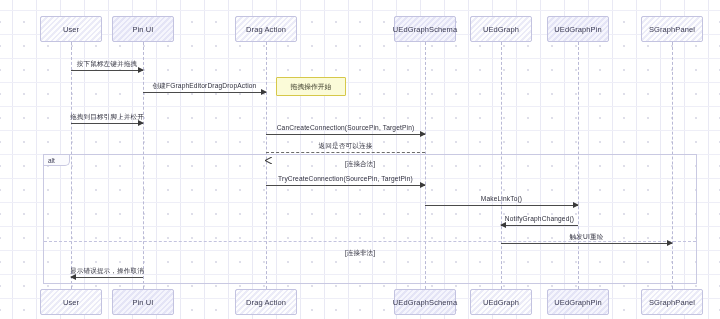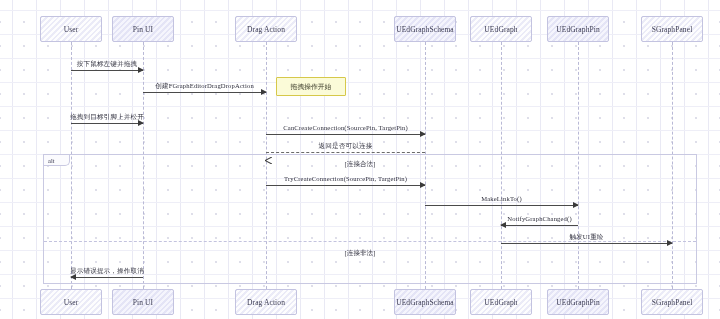--- a/index.html
+++ b/index.html
@@ -13,21 +13,20 @@
   #canvas {
     position: relative;
     width: 720px;
     height: 319px;
     background-color: #ffffff;
     background-image:
       radial-gradient(circle, #dcdce8 0.7px, transparent 0.8px);
     background-size: 24px 24px;
     background-position: 12px 10px;
     overflow: hidden;
-    font-family: Liberation Serif, serif;
   }
   .vgrid {
     position: absolute;
     top: 0;
     bottom: 0;
     width: 1px;
     background: #e9e9f4;
   }
   .hgrid {
     position: absolute;

